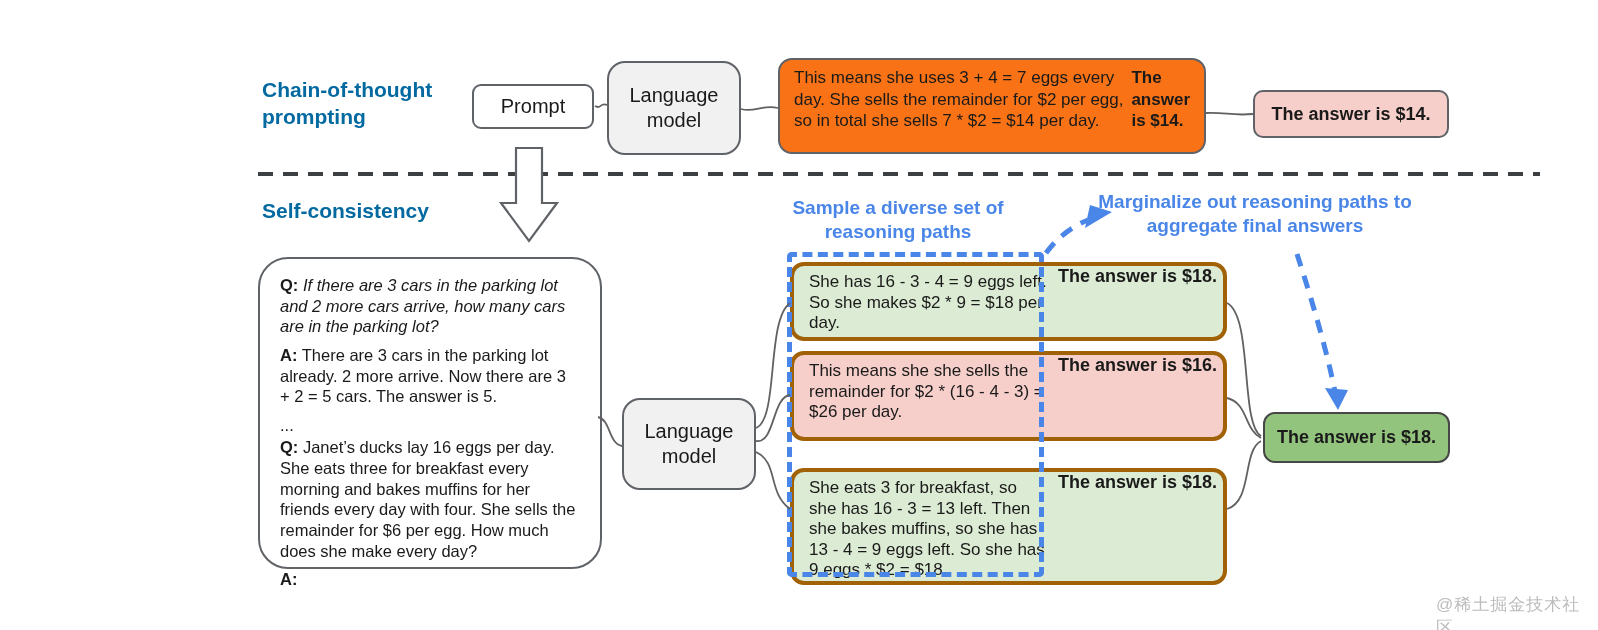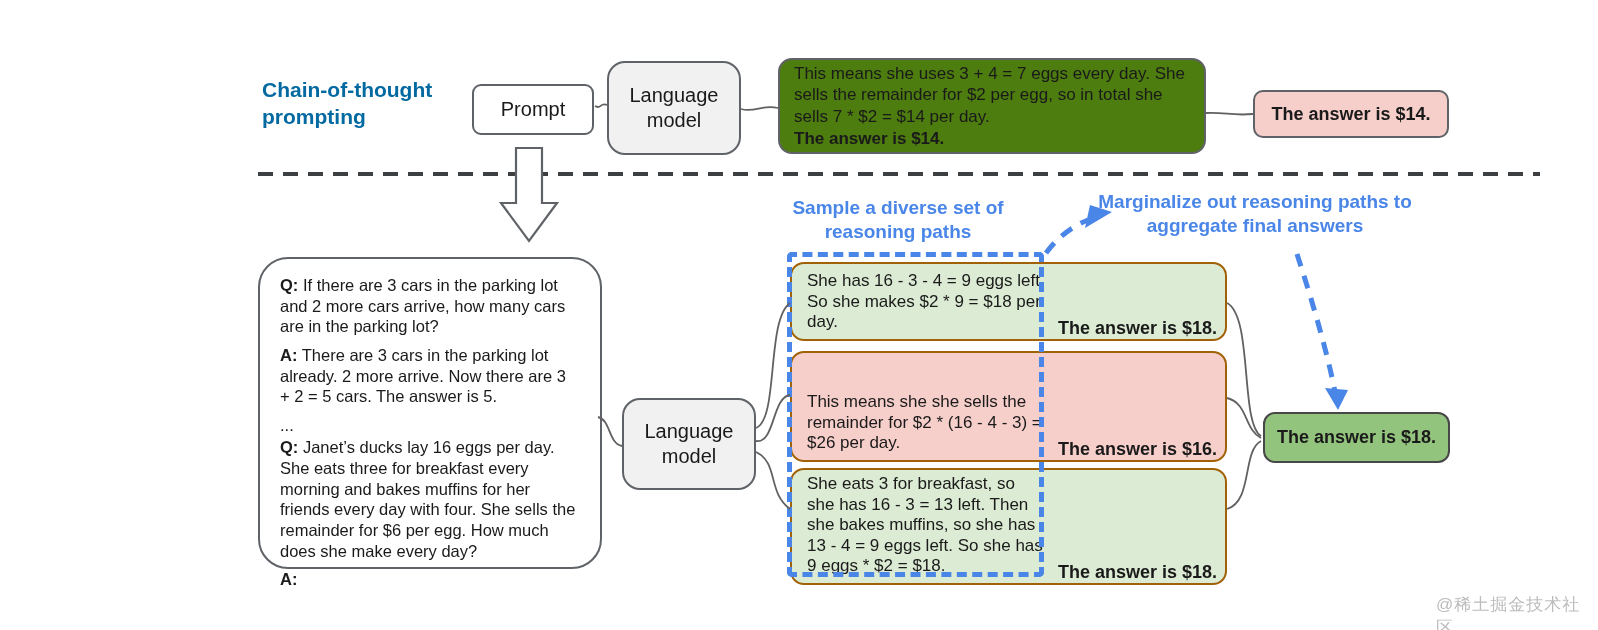--- a/index.html
+++ b/index.html
@@ -11,43 +11,43 @@
   .section-label{font-size:21px;font-weight:bold;line-height:1.3;color:#0369a1;}
   .node{
     position:absolute;box-sizing:border-box;border:2px solid #5f6368;background:#fff;
     display:flex;align-items:center;justify-content:center;text-align:center;
   }
   .prompt-node{border-radius:9px;font-size:20px;}
   .lm-node{border-radius:18px;background:#f1f1f1;font-size:20px;line-height:1.25;padding:4px 11px;}
   .blue-label{color:#4a86e8;font-weight:bold;font-size:19px;line-height:1.25;text-align:center;}
   .cot-out{
     position:absolute;box-sizing:border-box;border:2px solid #5f6368;border-radius:14px;
-    background:#4d7c0f;padding:7px 14px;font-size:17px;line-height:1.27;text-align:left;
-    display:flex;flex-direction:column;justify-content:center;
+    background:#f97316;padding:7px 14px;font-size:17px;line-height:1.27;text-align:left;
+    display:flex;flex-direction:row;justify-content:center;
   }
   .cot-out .ans{font-weight:bold;}
   .answer-pill{
     position:absolute;box-sizing:border-box;border:2px solid #5f6368;border-radius:10px;
     background:#f6cfca;display:flex;align-items:center;justify-content:center;
     font-size:18px;font-weight:bold;
   }
   .qa-box{
     position:absolute;box-sizing:border-box;border:2px solid #5f6368;border-radius:30px;
     background:#fff;padding:16px 20px;font-size:16.5px;line-height:1.25;text-align:left;
   }
   .qa-box p{margin:0 0 8px 0;}
   .qa-box .qlab{font-weight:bold;font-style:normal;}
-  .qa-box .ital{}
+  .qa-box .ital{font-style:italic;}
   .dashed-rect{
     position:absolute;box-sizing:border-box;border:5px dashed #4a86e8;border-radius:5px;
     background:transparent;pointer-events:none;z-index:4;
   }
   .path-row{
-    position:absolute;box-sizing:border-box;border:2px solid #a16207;border-radius:14px;
-    display:flex;align-items:flex-end;z-index:2;
+    position:absolute;box-sizing:border-box;border:4px solid #a16207;border-radius:14px;
+    display:flex;align-items:flex-start;z-index:2;
   }
   .row-green{background:#dcebd3;}
   .row-pink{background:#f6cfca;}
   .row-final{background:#93c47d;}
   .path-text{
     width:254px;padding:6px 0 6px 15px;font-size:17px;line-height:1.21;
     display:flex;align-items:center;box-sizing:border-box;
   }
   .path-answer{
     flex:1;display:flex;align-items:center;justify-content:center;
@@ -59,22 +59,23 @@
   }
   .watermark{position:absolute;color:#bcbcbc;font-size:17px;letter-spacing:1px;}
   svg.overlay{position:absolute;left:0;top:0;z-index:5;pointer-events:none;}
 </style>
 </head>
 <body>
 
 <div class="stage">
 
   <div class="abs section-label" style="left:262px;top:76px;width:218px;">Chain-of-thought prompting</div>
+  <div class="abs section-label" style="left:262px;top:197px;width:260px;">Self-consistency</div>
 
-  <div class="node prompt-node" style="left:472px;top:84px;width:122px;height:51px;">Prompt</div>
+  <div class="node prompt-node" style="left:472px;top:84px;width:122px;height:45px;">Prompt</div>
 
   <div class="node lm-node" style="left:607px;top:61px;width:134px;height:94px;">Language model</div>
 
 
   <div class="cot-out" style="left:778px;top:58px;width:428px;height:96px;">
     <span>This means she uses 3 + 4 = 7 eggs every day. She sells the remainder for $2 per egg, so in total she sells 7 * $2 = $14 per day.</span>
     <span class="ans">The answer is $14.</span>
   </div>
 
   <div class="answer-pill" style="left:1253px;top:90px;width:196px;height:48px;">The answer is $14.</div>
@@ -91,21 +92,21 @@
 
   <div class="abs blue-label" style="left:770px;top:196px;width:256px;">Sample a diverse set of reasoning paths</div>
   <div class="abs blue-label" style="left:1082px;top:190px;width:346px;">Marginalize out reasoning paths to aggregate final answers</div>
 
   <div class="path-row row-green" style="left:790px;top:262px;width:437px;height:79px;">
     <div class="path-text">
         <span>She has 16 - 3 - 4 = 9 eggs left. So she makes $2 * 9 = $18 per day.</span>
       </div>
     <div class="path-answer">The answer is $18.</div>
   </div>
-  <div class="path-row row-pink" style="left:790px;top:351px;width:437px;height:111px;">
+  <div class="path-row row-pink" style="left:790px;top:351px;width:437px;height:90px;">
     <div class="path-text">
         <span>This means she she sells the remainder for $2 * (16 - 4 - 3) = $26 per day.</span>
       </div>
     <div class="path-answer">The answer is $16.</div>
   </div>
   <div class="path-row row-green" style="left:790px;top:452px;width:437px;height:117px;margin-top:16px;">
     <div class="path-text">
         <span>She eats 3 for breakfast, so she has 16 - 3 = 13 left. Then she bakes muffins, so she has 13 - 4 = 9 eggs left. So she has 9 eggs * $2 = $18.</span>
       </div>
     <div class="path-answer">The answer is $18.</div>

